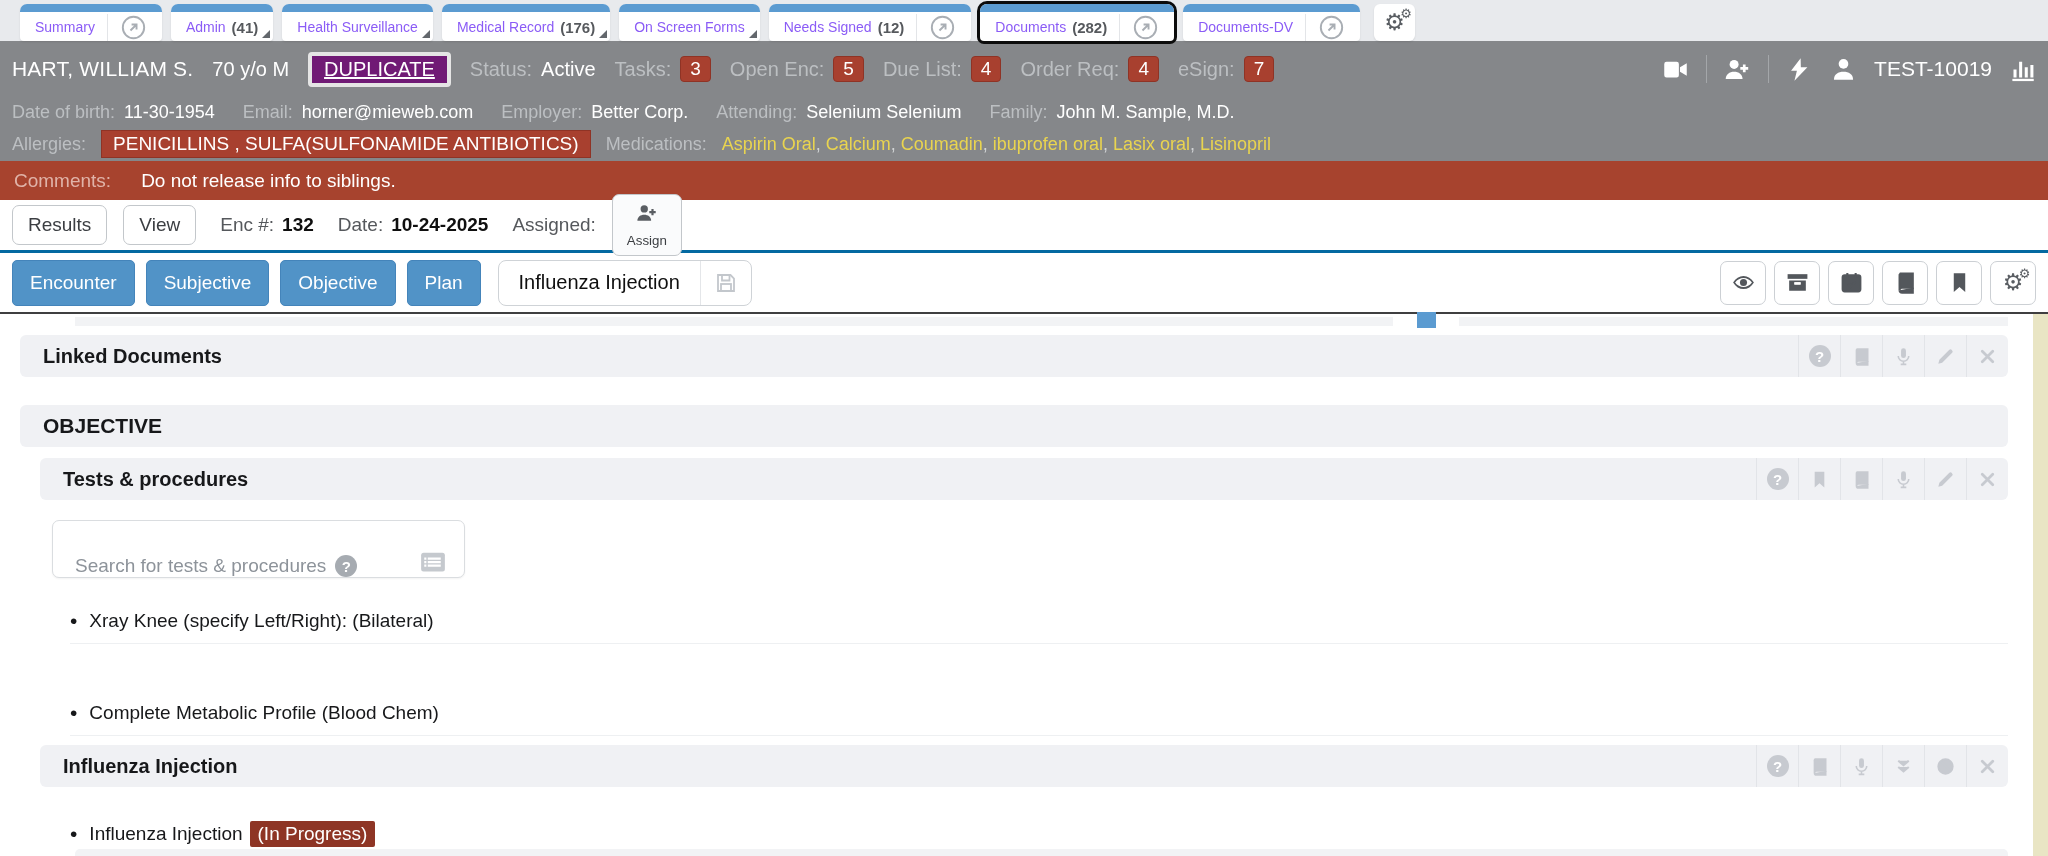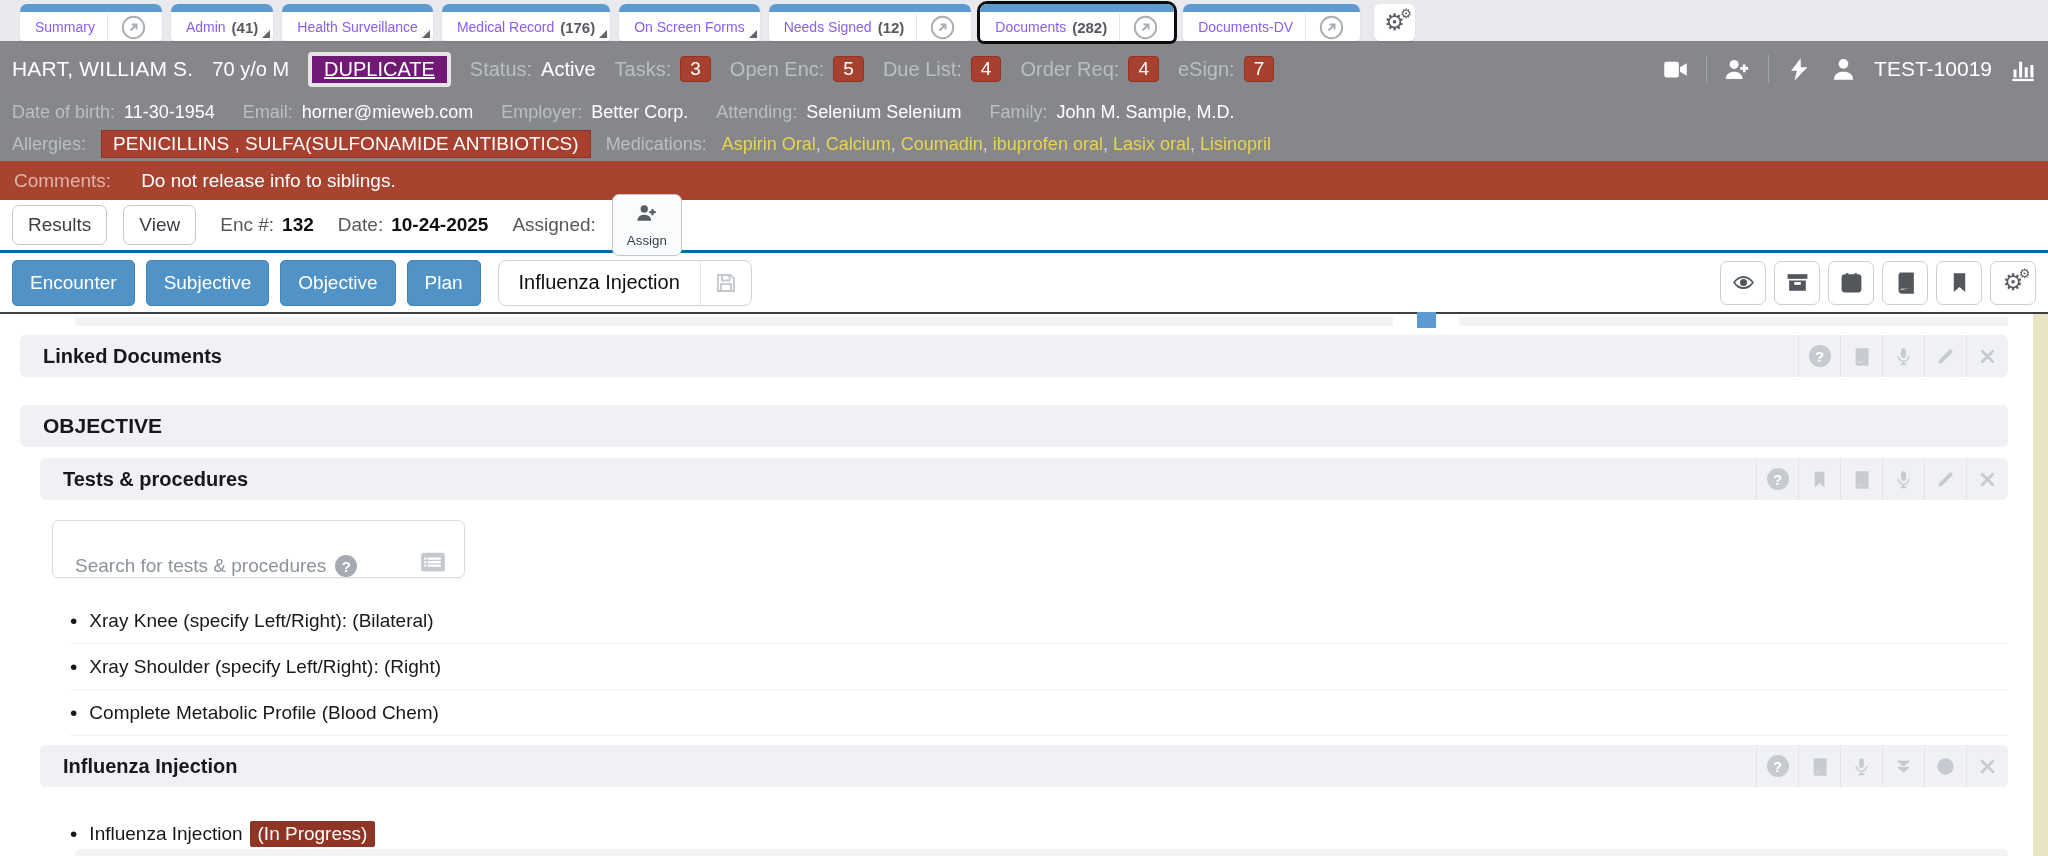--- a/index.html
+++ b/index.html
@@ -445,23 +445,20 @@
       <svg viewBox="0 0 24 24" fill="currentColor">
           <rect x="2.5" y="4.5" width="19" height="15" rx="2"></rect>
           <path d="M7.8 8.4h10.4v1.7H7.8zM7.8 11.2h10.4v1.7H7.8zM7.8 14h10.4v1.7H7.8zM5 8.4h1.7v1.7H5zM5 11.2h1.7v1.7H5zM5 14h1.7v1.7H5z" fill="#fff"></path>
         </svg>
     </span>
   </div>
 
   <div class="trow" style="top:284px;">
       <span>Xray Knee (specify Left/Right): (Bilateral)</span>
     </div>
-  <div class="trow" style="top:330px;">
-      <span>Xray Shoulder (specify Left/Right): (Right)</span>
-    </div>
   <div class="trow" style="top:376px;">
       <span>Complete Metabolic Profile (Blood Chem)</span>
     </div>
 
   <div class="secbar" style="top:431px; left:40px;">
     <span class="stitle">Influenza Injection</span>
     <span class="sec-icons">
       <span class="sec-ic">
           <span class="qmark">?</span>
         </span>

